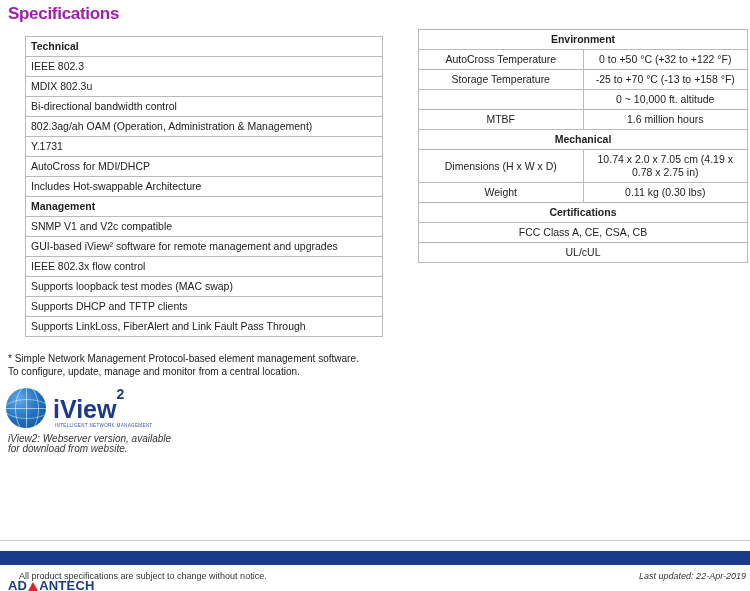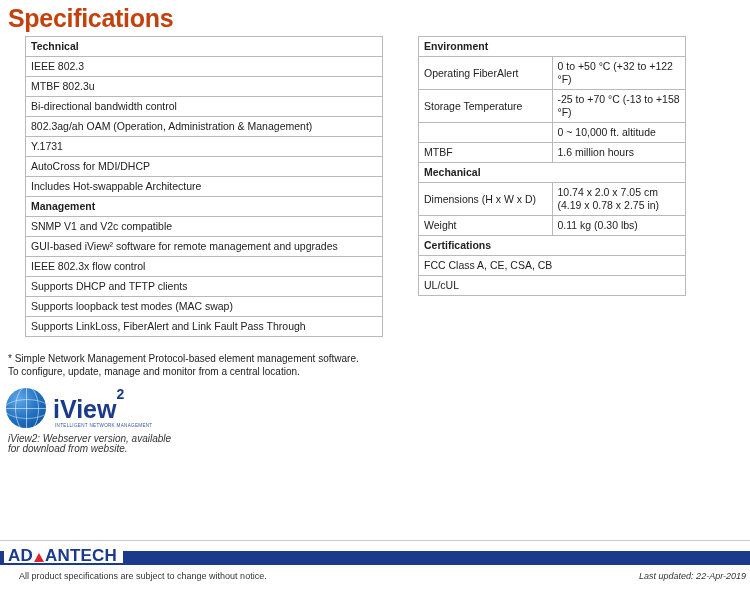--- a/index.html
+++ b/index.html
@@ -17,36 +17,37 @@
   }
   .page {
     position: relative;
     width: 750px;
     height: 591px;
   }
   .title {
     position: absolute;
     left: 8px;
     top: 4px;
-    font-size: 25px;
-    font-weight: bold;
-    color: #c2410c;
+    font-size: 17px;
+    font-weight: bold;
+    color: #a21caf;
     letter-spacing: -0.3px;
   }
   .col-left {
     position: absolute;
     left: 25px;
     top: 36px;
     width: 358px;
   }
   .col-right {
     position: absolute;
     left: 418px;
-    top: 36px;
-    width: 268px;
+    top: 29px;
+    width: 330px;
+    text-align: center;
   }
   table.spec {
     width: 100%;
     border-collapse: collapse;
     table-layout: fixed;
   }
   table.spec td {
     border: 1px solid #b9b9b9;
     font-size: 10.5px;
     padding: 3px 5px 3px 5px;
@@ -168,28 +169,28 @@
     position: absolute;
     left: 0;
     top: 551px;
     width: 750px;
     height: 14px;
     background: #1b3a8c;
   }
   .brand {
     position: absolute;
     left: 4px;
-    top: 549px;
+    top: 578px;
     height: 14px;
     display: flex;
     align-items: center;
     padding: 0 6px 0 4px;
     background: #ffffff;
     color: #1b3a8c;
-    font-size: 17px;
+    font-size: 13px;
     font-weight: bold;
     letter-spacing: 0.2px;
   }
   .brand .ad-mark {
     display: inline-block;
     width: 0;
     height: 0;
     border-left: 5px solid transparent;
     border-right: 5px solid transparent;
     border-bottom: 9px solid #d9262c;
@@ -224,21 +225,21 @@
 
     <table class="spec">
       <tbody>
         <tr>
           <td class="hdr">Technical</td>
         </tr>
         <tr>
             <td>IEEE 802.3</td>
           </tr>
         <tr>
-            <td>MTBF 802.3u</td>
+            <td>MDIX 802.3u</td>
           </tr>
         <tr>
             <td>Bi-directional bandwidth control</td>
           </tr>
         <tr>
             <td>802.3ag/ah OAM (Operation, Administration &amp; Management)</td>
           </tr>
         <tr>
             <td>Y.1731</td>
           </tr>
@@ -255,42 +256,42 @@
         <tr>
             <td>SNMP V1 and V2c compatible</td>
           </tr>
         <tr>
             <td>GUI-based iView² software for remote management and upgrades</td>
           </tr>
         <tr>
             <td>IEEE 802.3x flow control</td>
           </tr>
         <tr>
+            <td>Supports loopback test modes (MAC swap)</td>
+          </tr>
+        <tr>
             <td>Supports DHCP and TFTP clients</td>
-          </tr>
-        <tr>
-            <td>Supports loopback test modes (MAC swap)</td>
           </tr>
         <tr>
             <td>Supports LinkLoss, FiberAlert and Link Fault Pass Through</td>
           </tr>
       </tbody>
     </table>
 
   </div>
 
   <div class="col-right">
 
     <table class="spec">
       <tbody>
         <tr>
           <td class="hdr" colspan="2">Environment</td>
         </tr>
         <tr>
-          <td class="right-label">Operating FiberAlert</td>
+          <td class="right-label">AutoCross Temperature</td>
           <td>0 to +50 °C (+32 to +122 °F)</td>
         </tr>
         <tr>
           <td class="right-label">Storage Temperature</td>
           <td>-25 to +70 °C (-13 to +158 °F)</td>
         </tr>
         <tr>
           <td class="right-label"></td>
           <td>0 ~ 10,000 ft. altitude</td>
         </tr>

